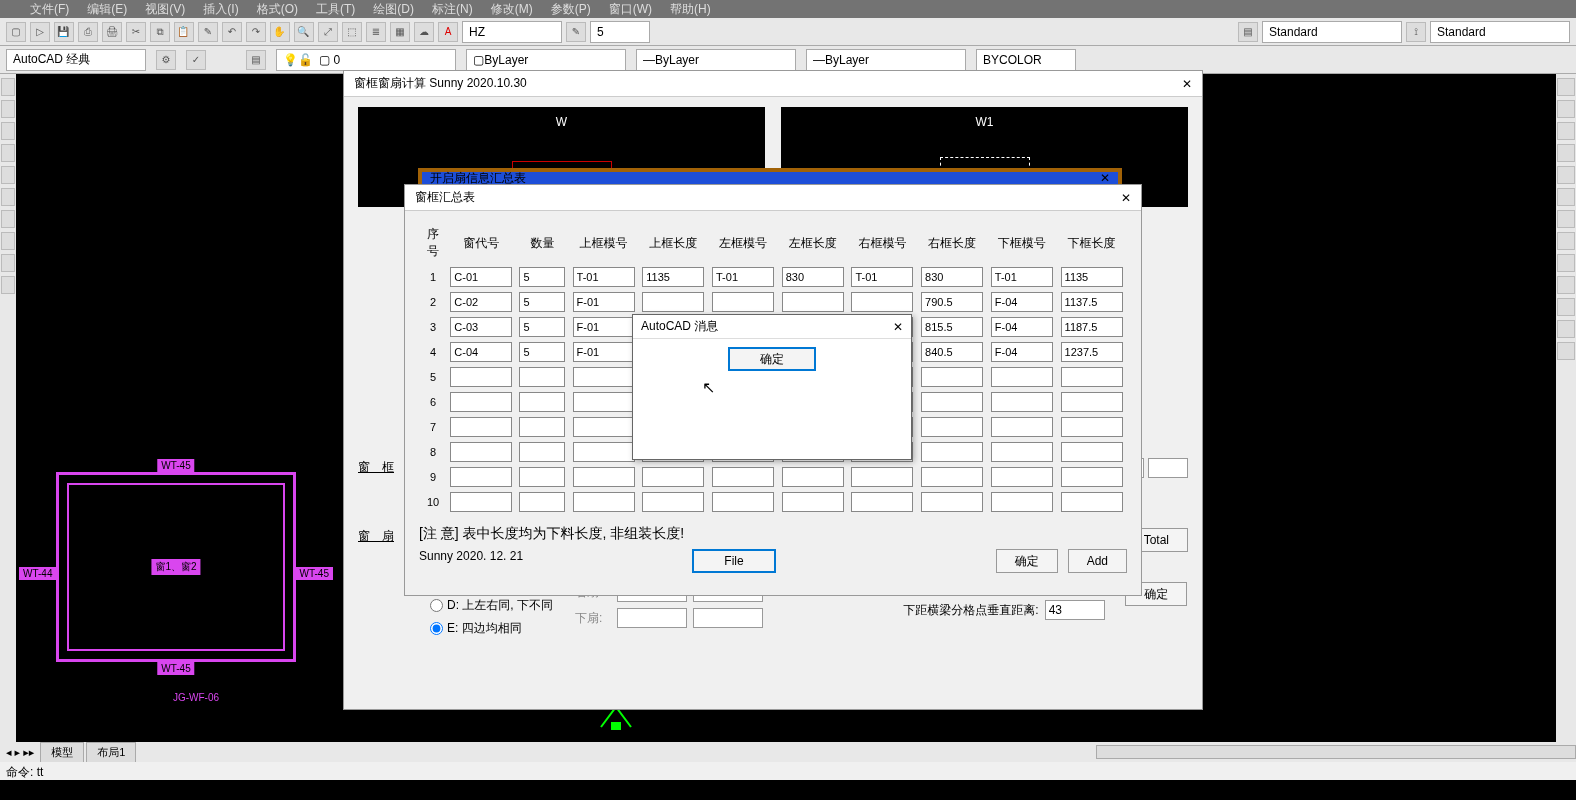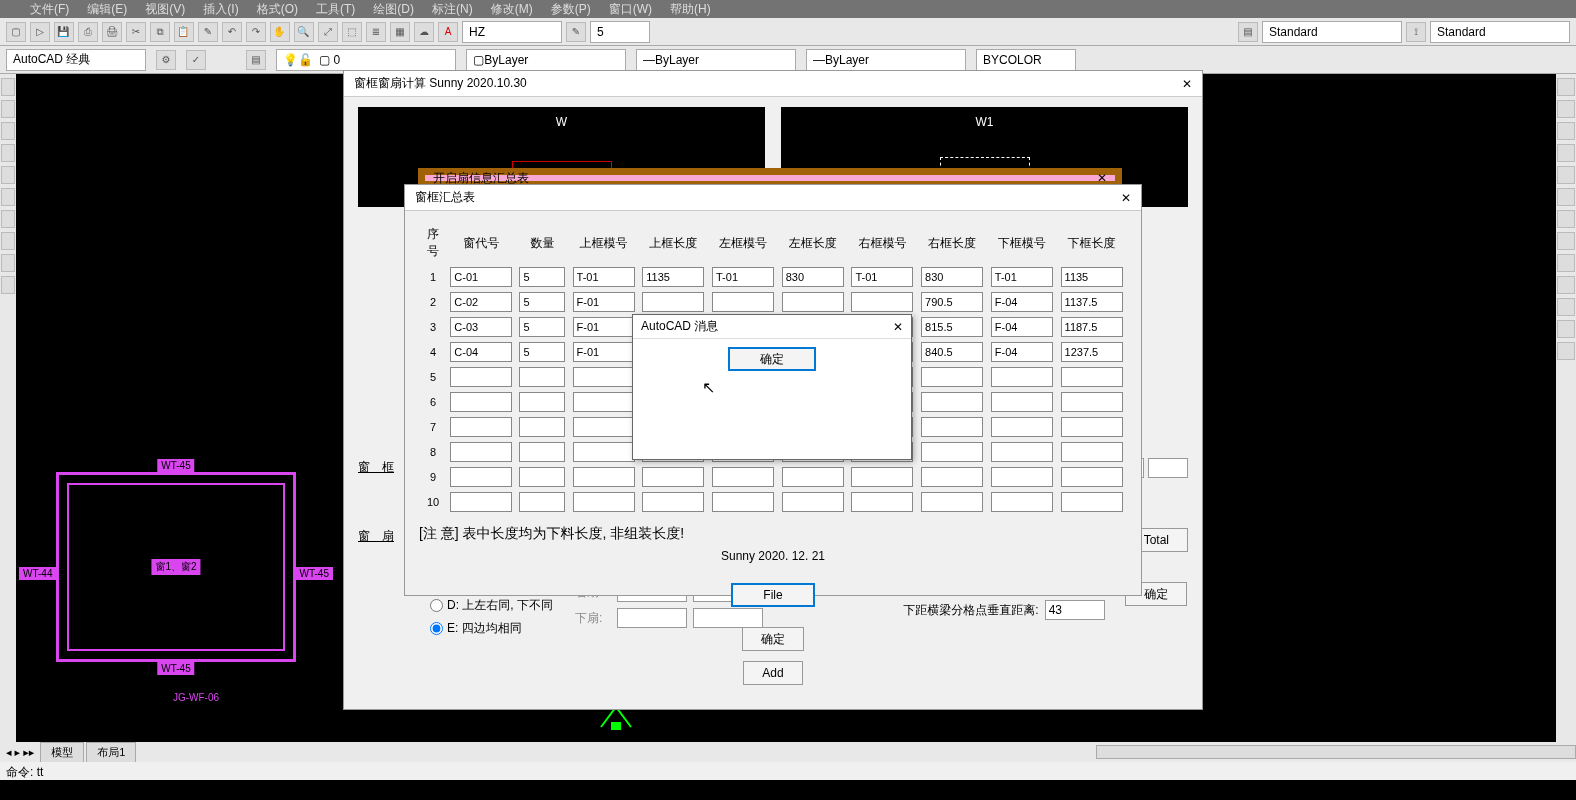--- a/index.html
+++ b/index.html
@@ -51,30 +51,30 @@
 .dlg2-body { padding: 10px 14px; }
 .nav-row { display:flex; justify-content:space-between; margin-bottom:10px; }
 .table-wrap { }
 .tbl { width: 100%; border-collapse: separate; border-spacing: 1px; }
 .tbl th { font-weight: normal; padding: 4px 2px; font-size: 12px; }
 .tbl td { padding: 2px 1px; text-align:center; }
 .tbl td.rownum { width: 26px; font-size: 11px; }
 .cell-input { width: 62px; height: 20px; border:1px solid #888; padding: 0 3px; font-size: 11px; background:#fff; }
 .cell-input.w2 { width: 46px; }
 .note-row { margin-top: 10px; font-size: 14px; }
-.bottom-row { display:flex; align-items:center; margin-top: 6px; gap: 10px; flex-direction: column; }
+.bottom-row { display:flex; align-items:flex-start; margin-top: 6px; gap: 10px; }
 .bottom-row .spacer { flex: 1; }
 
 .dlg3 { position: absolute; left: 632px; top: 314px; width: 280px; height: 146px; background: #fff; border: 1px solid #666; z-index: 10; box-shadow: 2px 2px 6px rgba(0,0,0,0.3); }
 .dlg3-title { height: 24px; display:flex; align-items:center; justify-content:space-between; padding: 0 8px; font-size: 12px; border-bottom: 1px solid #ddd; }
 .dlg3-body { padding: 20px 12px; font-size: 12px; }
 .dlg3-footer { text-align: center; padding: 8px; }
 .cursor-arrow { position:absolute; left: 702px; top: 378px; z-index: 20; font-size: 16px; color:#000; pointer-events:none; }
 
-.dlg-peek { position:absolute; left:418px; top:168px; width: 704px; height: 20px; background:#f9a8d4; border:7px solid #a16207; z-index:3; display:flex; align-items:center; padding:0 8px; font-size:12px; justify-content:space-between; }
+.dlg-peek { position:absolute; left:418px; top:168px; width: 704px; height: 20px; background:#1d4ed8; border:4px solid #a16207; z-index:3; display:flex; align-items:center; padding:0 8px; font-size:12px; justify-content:space-between; }
 .green-shape { position:absolute; left: 580px; bottom: 10px; width: 40px; height: 30px; color:#0f0; }
 </style>
 </head>
 <body>
 
 <div class="menubar">
   <span>文件(F)</span>
   <span>编辑(E)</span>
   <span>视图(V)</span>
   <span>插入(I)</span>

